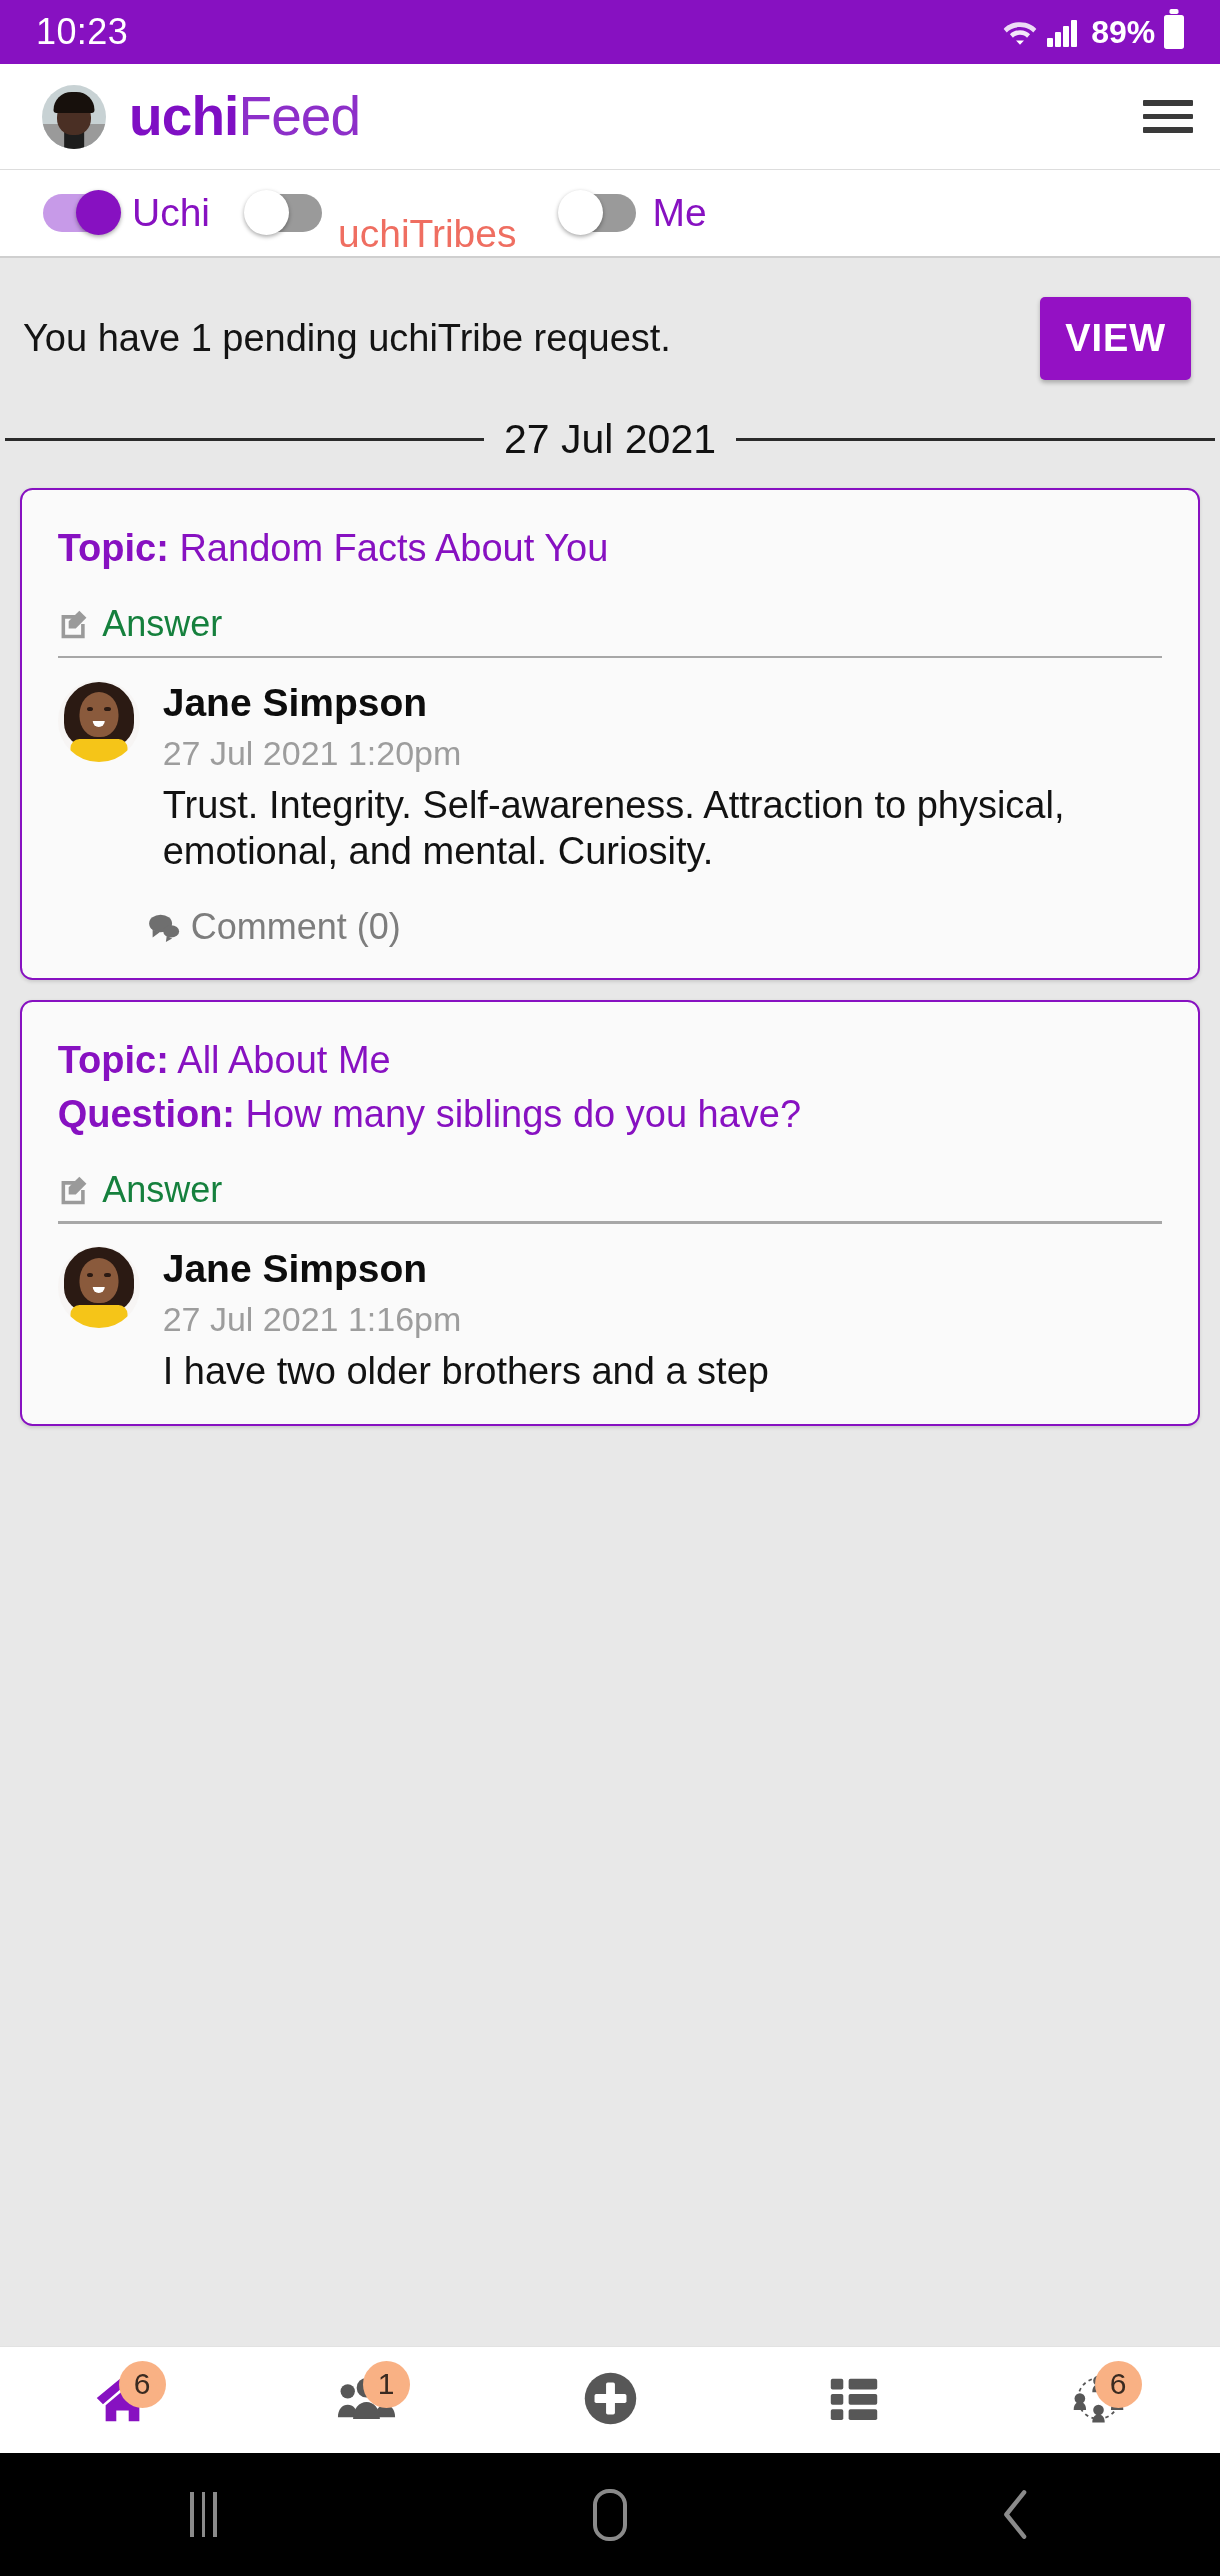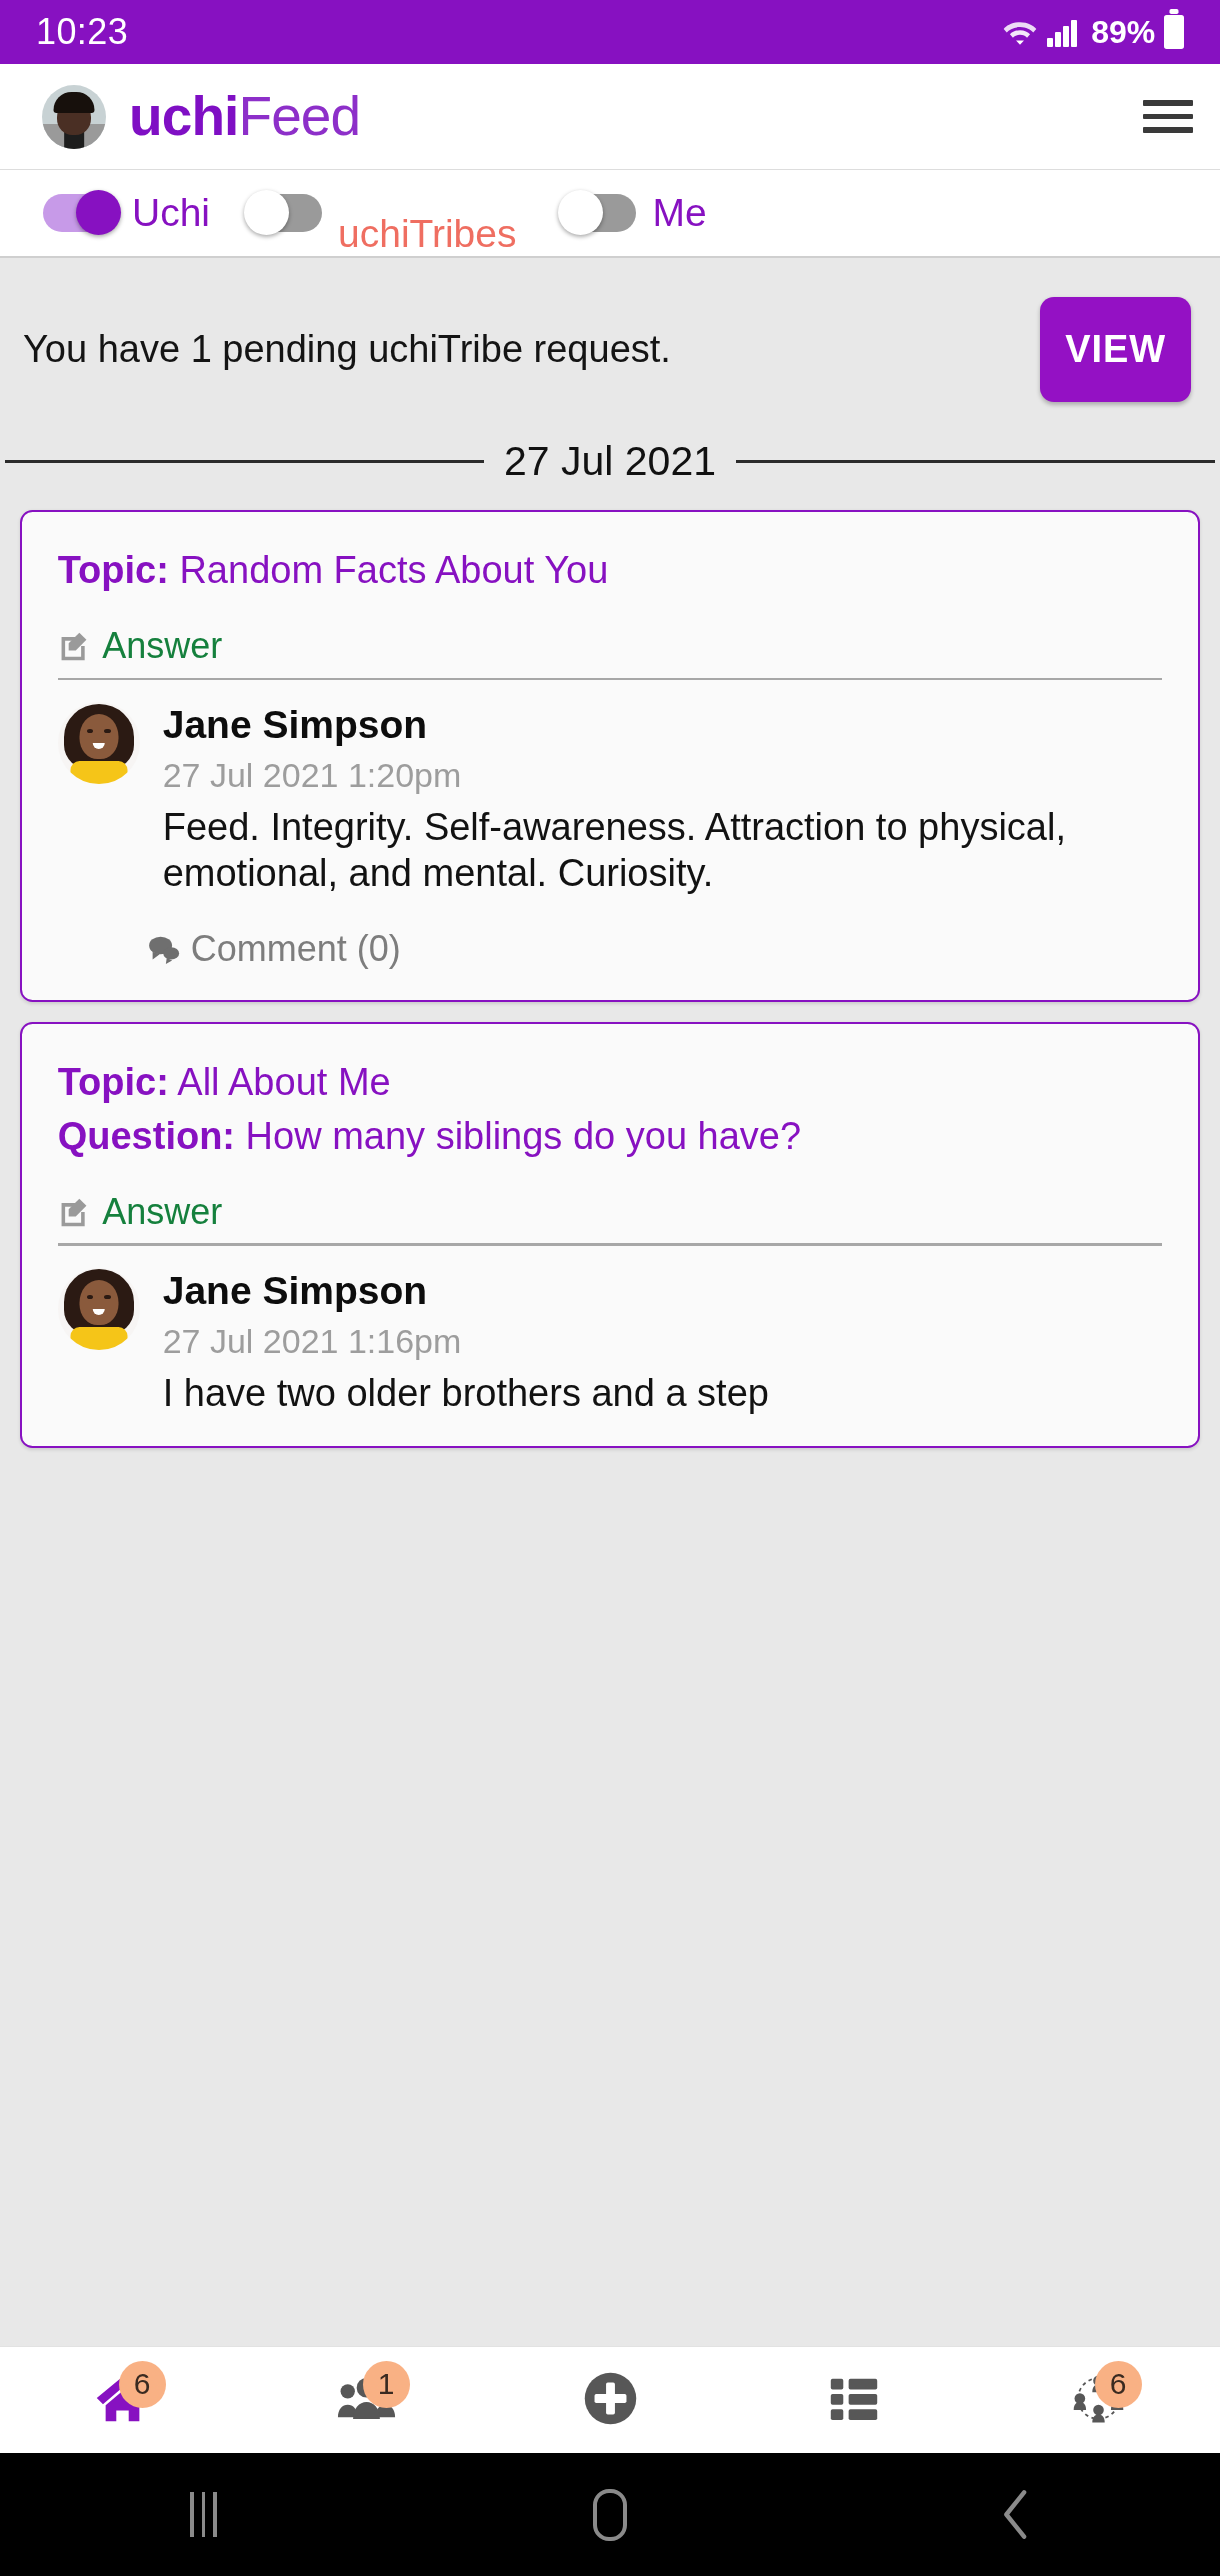--- a/index.html
+++ b/index.html
@@ -77,21 +77,21 @@
   
   .feed { flex: 1 1 auto; background: #e8e8e8; overflow: hidden; position: relative; }
 
   .notice {
     display: flex; align-items: center; justify-content: space-between;
     padding: 39px 29px 36px 23px;
   }
   .notice-text { font-size: 38px; color: #141414; }
   .view-btn {
     background: #9411c4; color: #fff; font-size: 38px; font-weight: 700; letter-spacing: 0.9px;
-    padding: 31px 25px; border: none; border-radius: 14px; cursor: pointer;
+    padding: 20px 25px; border: none; border-radius: 5px; cursor: pointer;
     box-shadow: 0 2.7px 4.5px rgba(0,0,0,.25);
   }
 
   .date-divider { display: flex; align-items: center; padding: 0 5.4px; margin-bottom: 25px; }
   .date-divider .line { flex: 1 1 auto; height: 2.7px; background: #2b2b2b; }
   .date-divider .dtxt { font-size: 41px; color: #111; padding: 0 19.7px; white-space: nowrap; }
 
   .card {
     background: #fafafa; border: 2.7px solid #8711c1; border-radius: 12.5px;
     margin: 0 19.7px 19.7px 19.7px; padding: 36px 36px 30px 36px;
@@ -249,21 +249,21 @@
           <div class="hair2"></div>
             <div class="face2"></div>
           <div class="eye l"></div>
             <div class="eye r"></div>
             <div class="mouth"></div>
           <div class="top"></div>
         </div>
         <div class="ans-body">
           <div class="ans-name">Jane Simpson</div>
           <div class="ans-time">27 Jul 2021 1:20pm</div>
-          <div class="ans-text">Feed. Integrity. Self-awareness. Attraction to physical, emotional, and mental. Curiosity.</div>
+          <div class="ans-text">Trust. Integrity. Self-awareness. Attraction to physical, emotional, and mental. Curiosity.</div>
         </div>
       </div>
 
       <div class="comment-row">
         <span class="bubble-icon">
           <svg width="36" height="30" viewBox="0 0 40 34">
             <ellipse cx="15" cy="13" rx="13" ry="10" fill="#6f6f6f"></ellipse>
             <path d="M6 20 l0 9 l8 -6 Z" fill="#6f6f6f"></path>
             <ellipse cx="27" cy="22" rx="9" ry="7" fill="#6f6f6f"></ellipse>
             <path d="M22 27 l-1 7 l7 -4 Z" fill="#6f6f6f"></path>

